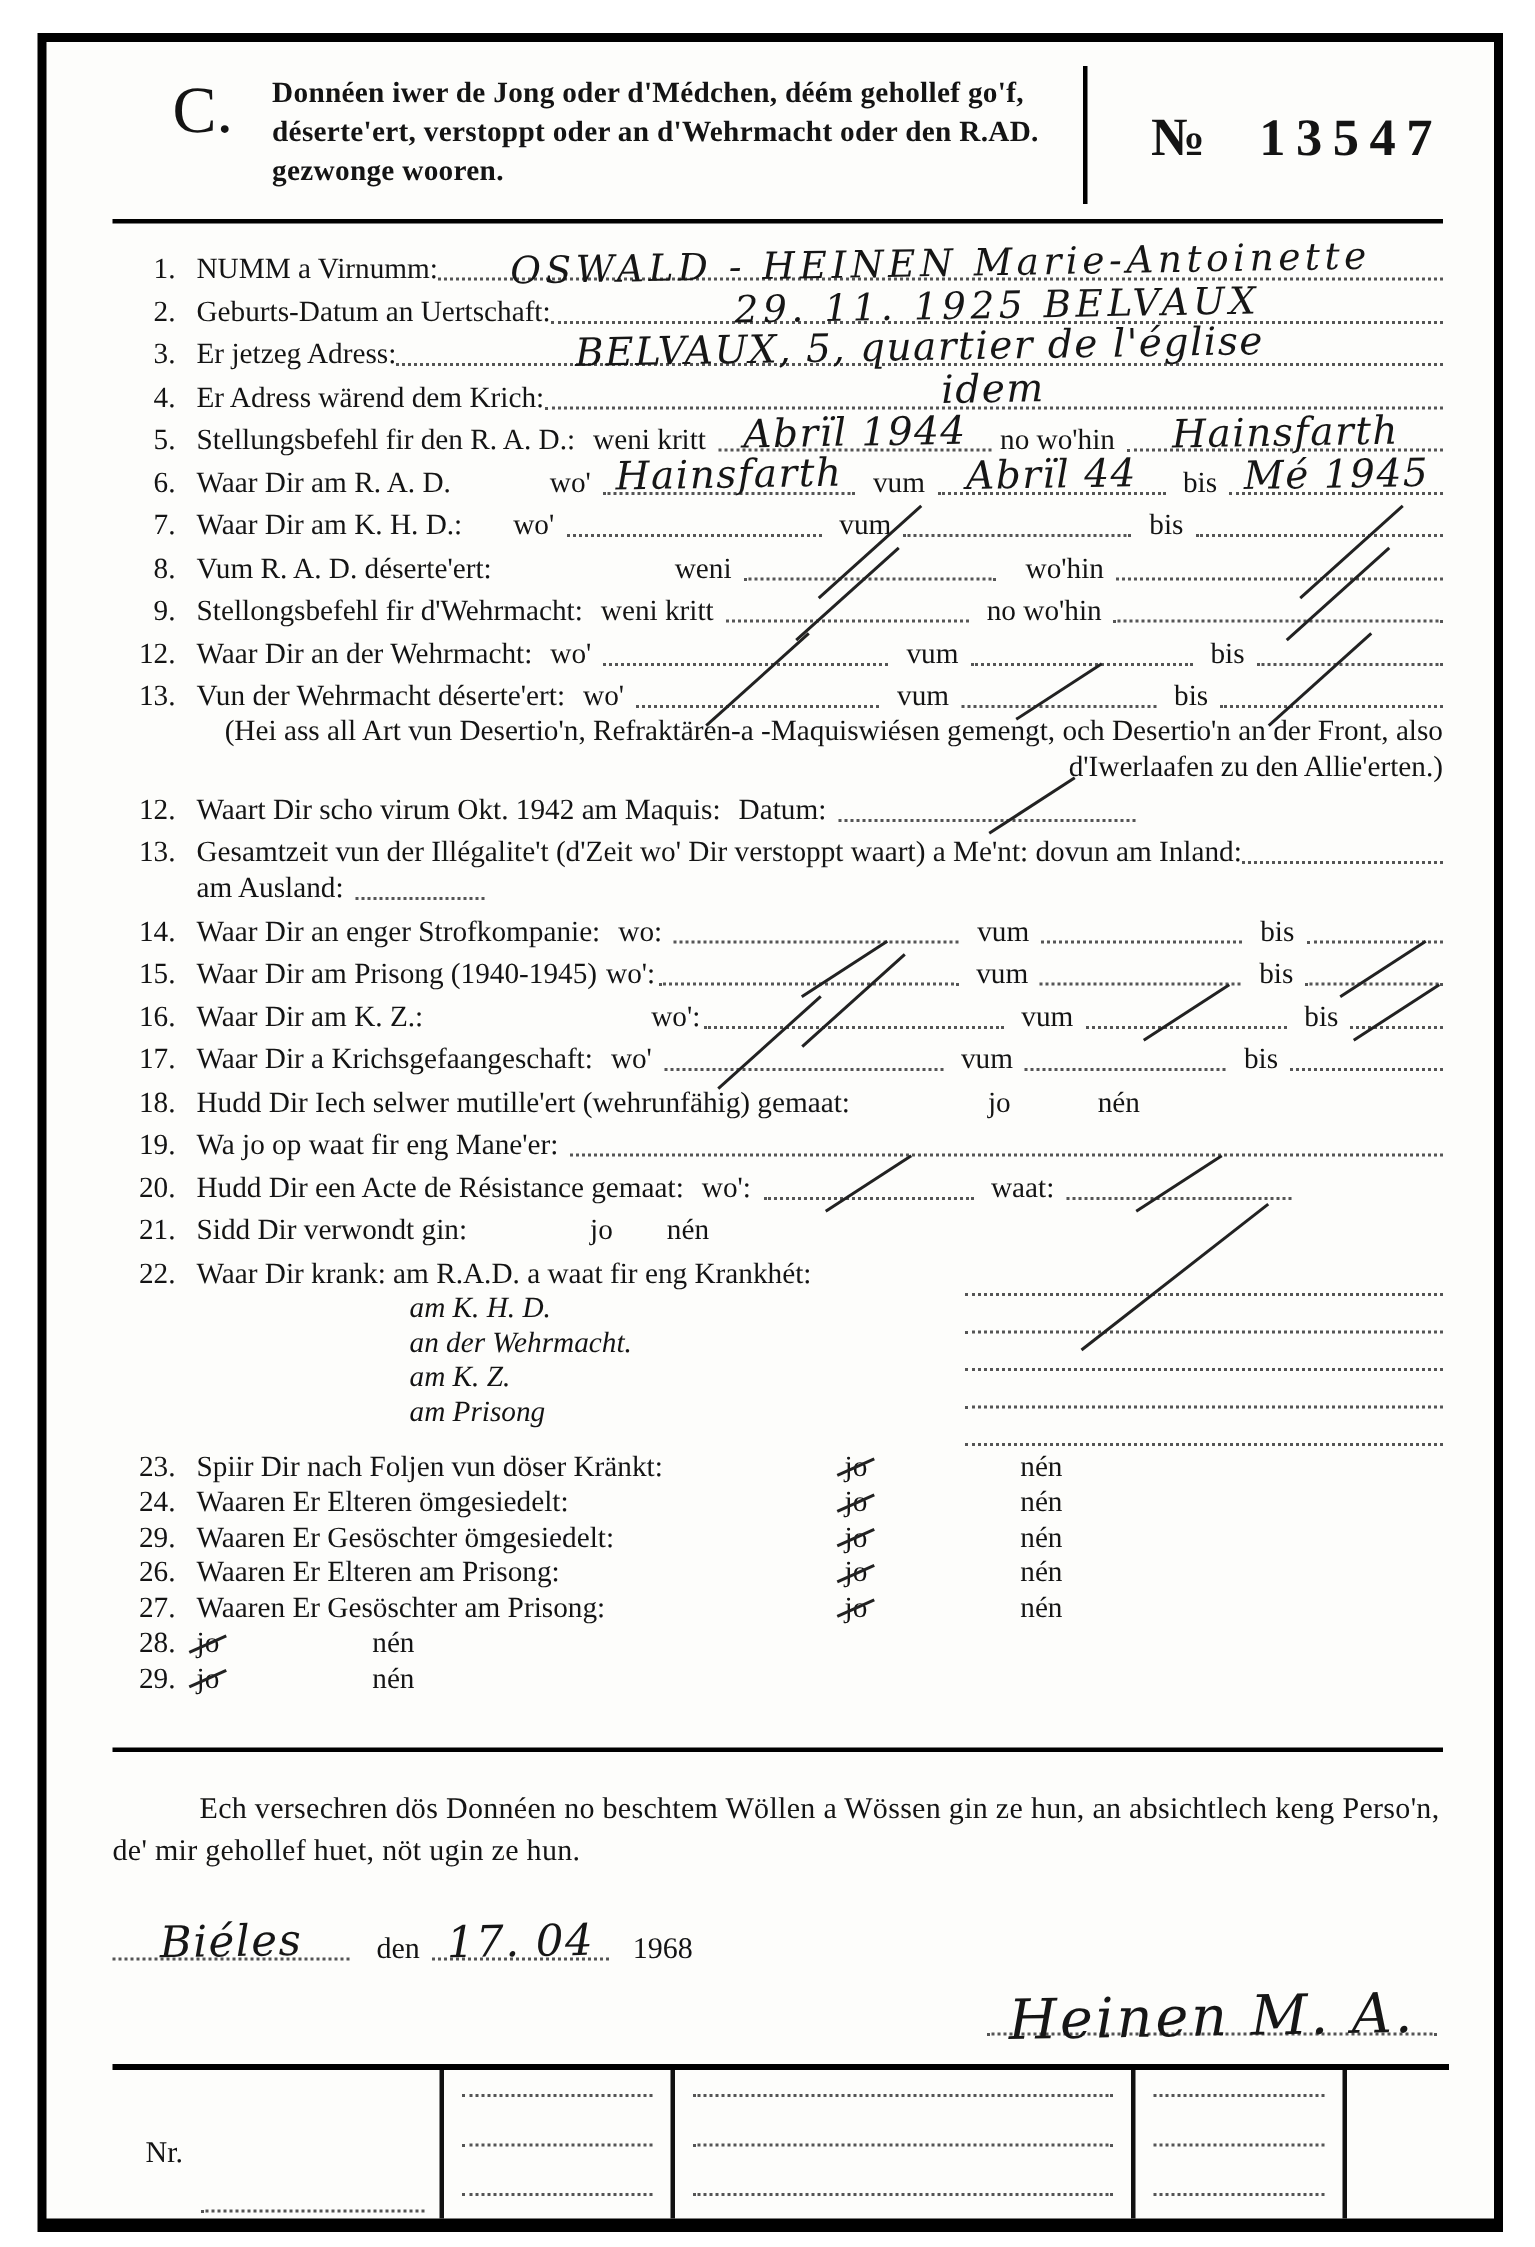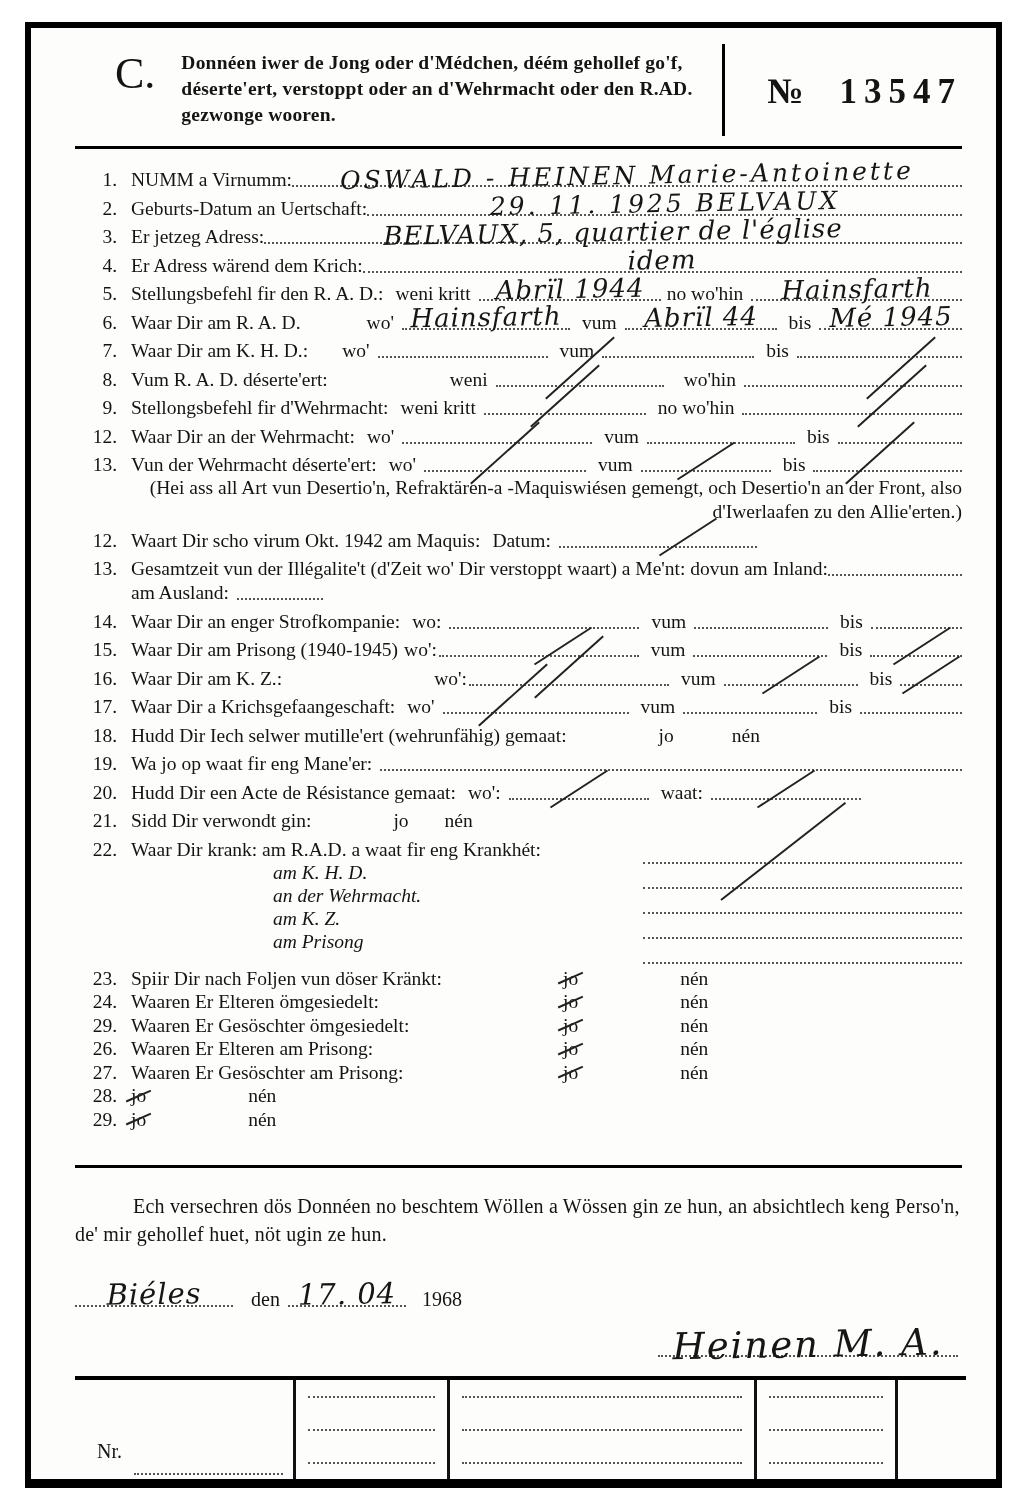--- a/index.html
+++ b/index.html
@@ -73,21 +73,21 @@
   .f-place{width:158px;}.f-date{width:118px;}
   .hw-lg{font-size:29px;}
   .sigline{width:300px;margin:4px 4px 0 auto;position:relative;border-bottom:2px dotted #555;height:40px;}
   .hw-sig{font-size:37px;bottom:-6px;letter-spacing:2px;}
 
   
   .ftable{position:absolute;left:44px;right:30px;bottom:0;height:103px;
           border-top:4px solid #000;display:flex;box-sizing:border-box;}
   .fcol{box-sizing:border-box;}
   .fcol + .fcol{border-left:3px solid #111;}
-  .fc1{width:218px;display:flex;align-items:center;padding:44px 10px 0 22px;font-size:20px;}
+  .fc1{width:218px;display:flex;align-items:flex-start;padding:44px 10px 0 22px;font-size:20px;}
   .fc1 .f{margin-left:12px;}
   .fc2{width:154px;}.fc3{width:307px;}.fc4{width:141px;}.fc5{flex:1;}
   .fcol-dots{display:flex;flex-direction:column;justify-content:space-between;
              padding:16px 12px 15px 12px;}
   .dotline{border-bottom:2px dotted #555;height:0;}
 </style>
 </head>
 <body>
 
 <div class="frame">

